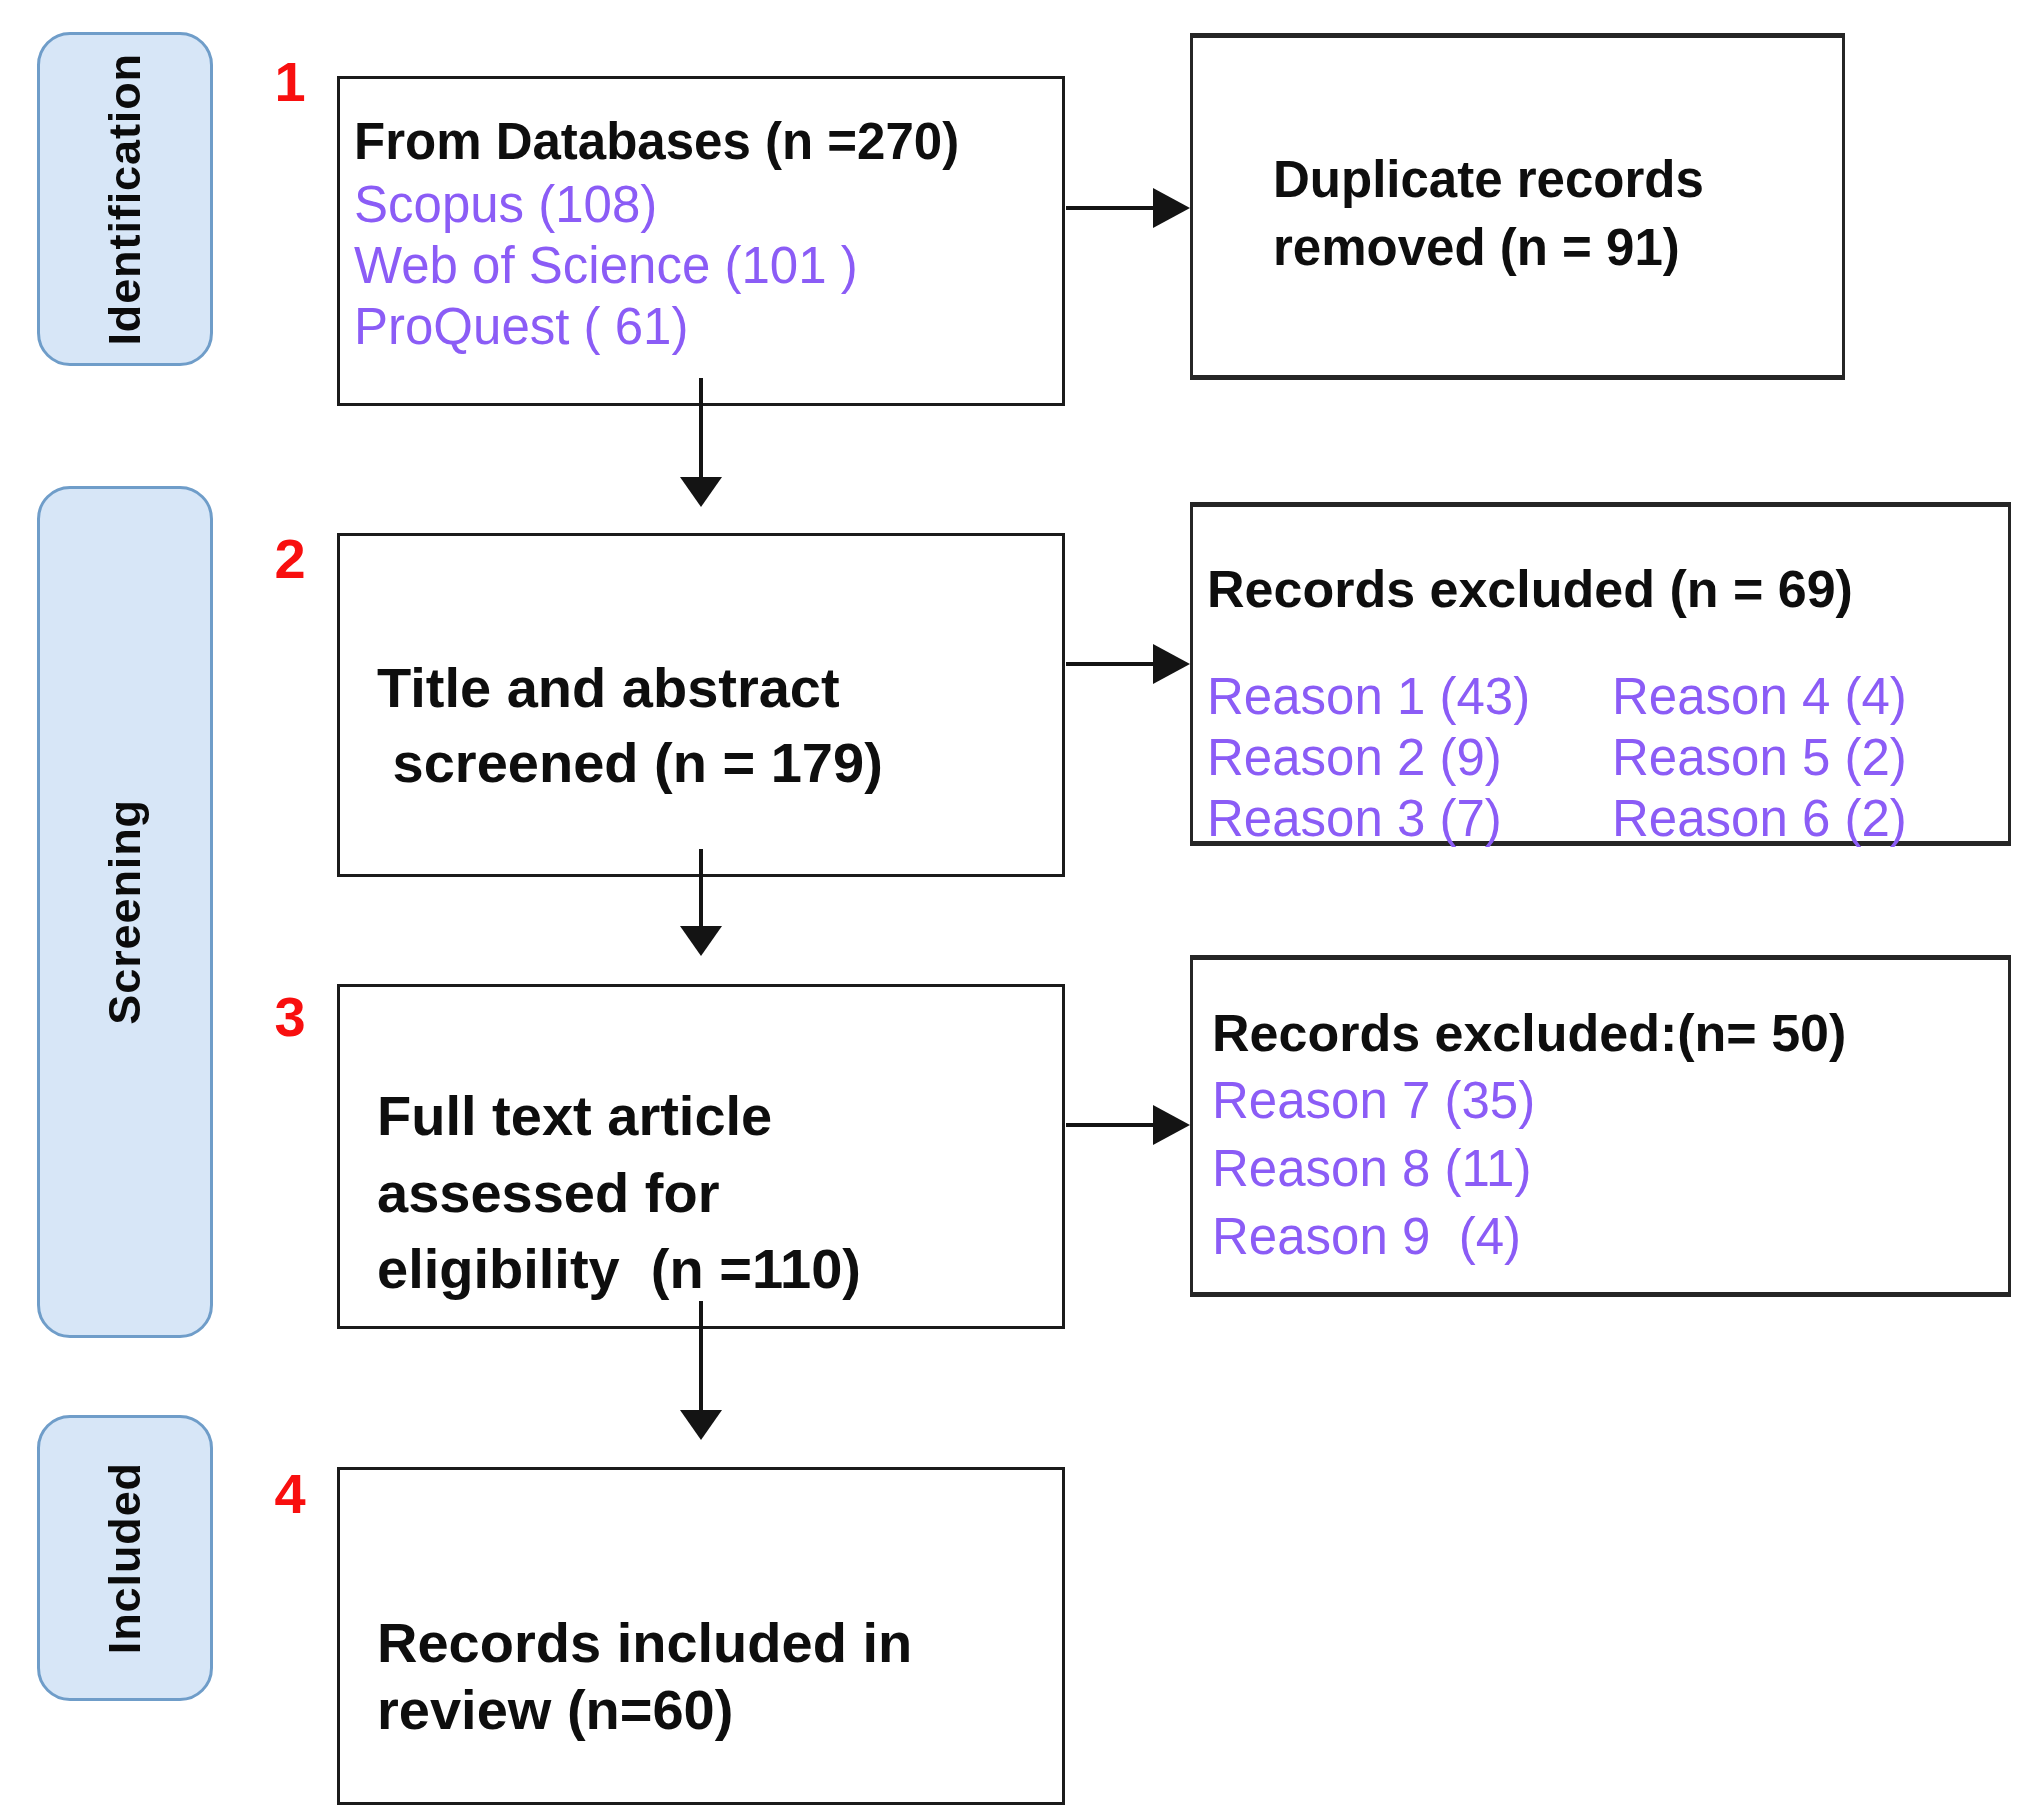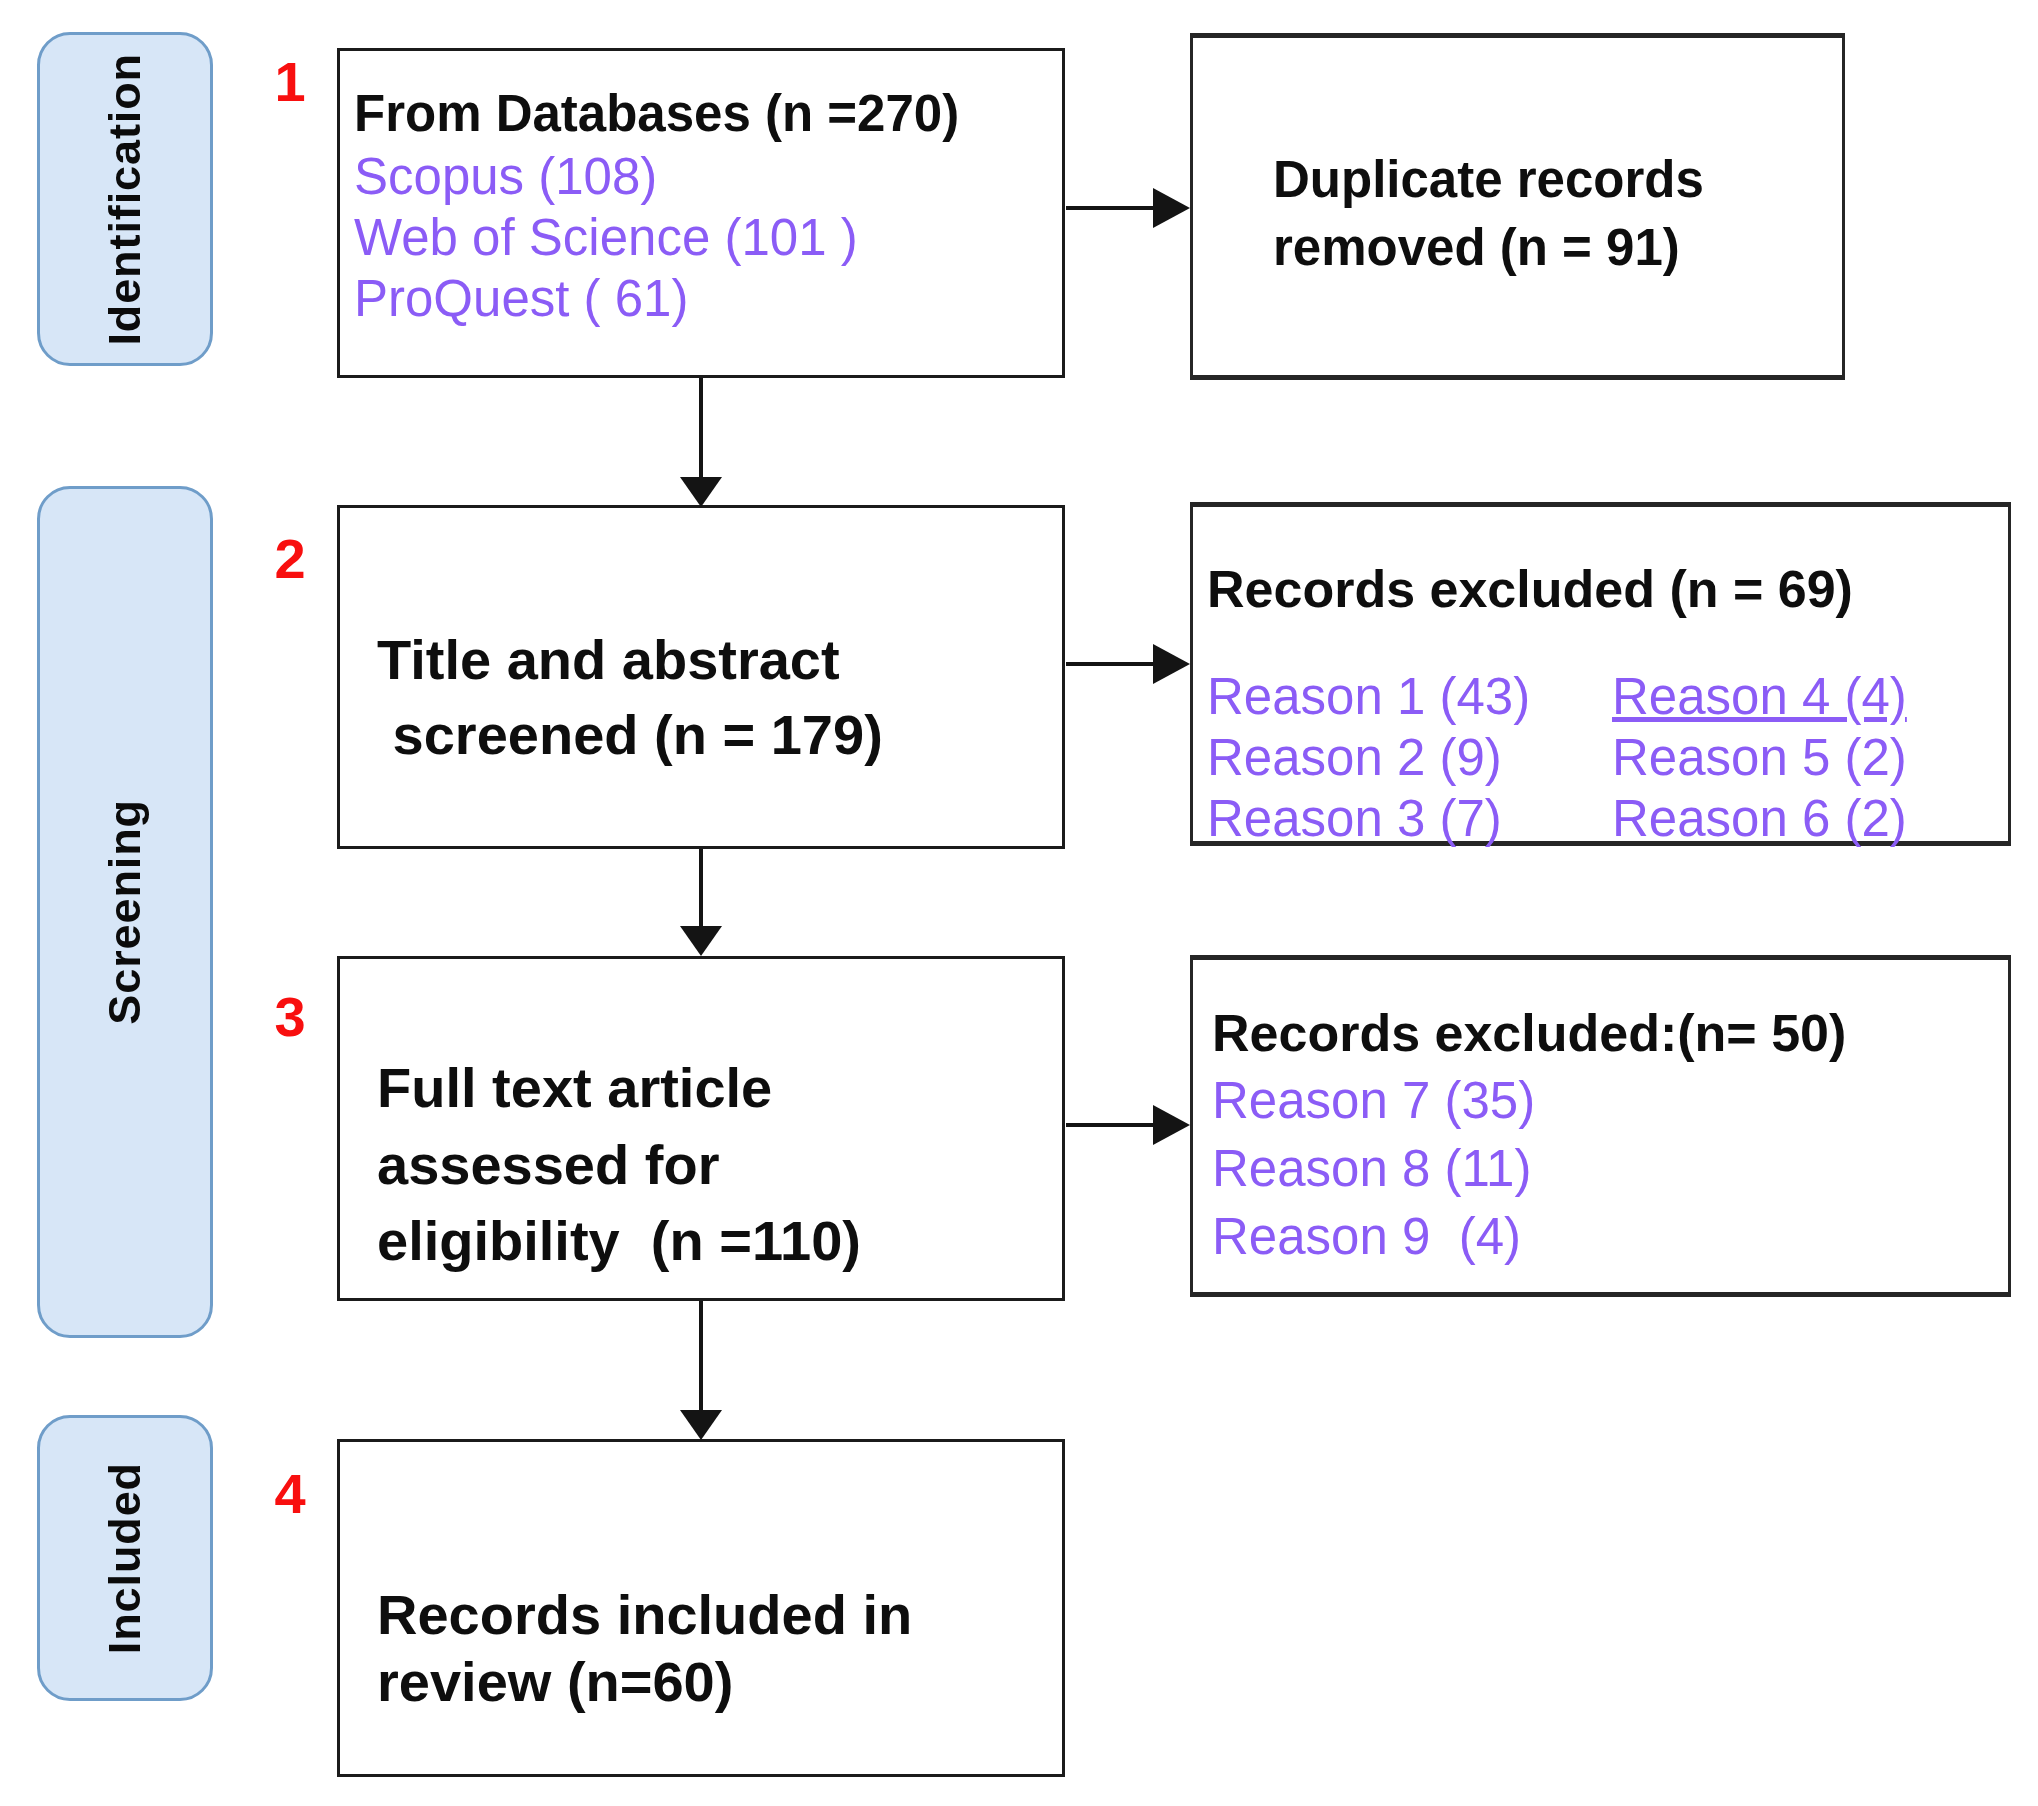--- a/index.html
+++ b/index.html
@@ -19,21 +19,21 @@
     font-size:45px;font-weight:700;color:#0b0b0b;letter-spacing:0.9px;white-space:pre;
   }
   
   .stepnum{
     position:absolute;left:262px;width:56px;text-align:center;
     color:#f80f0f;font-size:56px;font-weight:700;line-height:1;
   }
   
   .mainbox{
     position:absolute;left:337px;width:728px;background:#ffffff;
-    border:3.5px solid #1b1b1b;box-sizing:border-box;overflow:visible;
+    border:3.5px solid #1b1b1b;box-sizing:border-box;overflow:visible;margin-top:28px;
   }
   .sidebox{
     position:absolute;background:#ffffff;
     border:3.5px solid #262626;border-top-width:5.2px;border-bottom-width:5.2px;
     box-sizing:border-box;overflow:visible;
   }
   .bt{position:absolute;font-weight:700;color:#0e0e0e;}
   .gt{position:absolute;font-weight:400;color:#8b5cf6;}
   .f58{font-size:51px;}
   .f60{font-size:52px;}
@@ -87,21 +87,21 @@
   <div class="mainbox" style="top:505px;height:344px;">
     <div class="bt f64 t" style="left:37px;top:122px;">Title and abstract</div>
     <div class="bt f64 t" style="left:37px;top:197px;"> screened (n = 179)</div>
   </div>
 
   <div class="sidebox" style="left:1190px;top:502px;width:821px;height:344px;">
     <div class="bt f60 t" style="left:14px;top:54px;">Records excluded (n = 69)</div>
     <div class="gt f58 t" style="left:14px;top:162px;">Reason 1 (43)</div>
     <div class="gt f58 t" style="left:14px;top:223px;">Reason 2 (9)</div>
     <div class="gt f58 t" style="left:14px;top:284px;">Reason 3 (7)</div>
-    <div class="gt f58 t" style="left:419px;top:162px;text-decoration:underline;">Reason 4 (4)</div>
+    <div class="gt f58 t" style="left:419px;top:162px;">Reason 4 (4)</div>
     <div class="gt f58 t" style="left:419px;top:223px;">Reason 5 (2)</div>
     <div class="gt f58 t" style="left:419px;top:284px;">Reason 6 (2)</div>
   </div>
 
   <div class="mainbox" style="top:956px;height:345px;">
     <div class="bt f64 t" style="left:37px;top:99px;">Full text article</div>
     <div class="bt f64 t" style="left:37px;top:176px;">assessed for</div>
     <div class="bt f64 t" style="left:37px;top:252px;">eligibility  (n =110)</div>
   </div>
 

